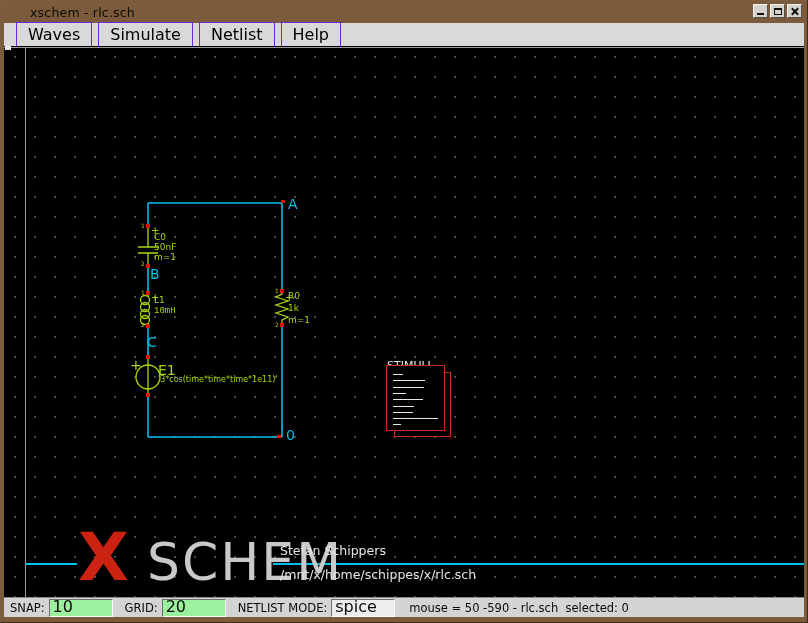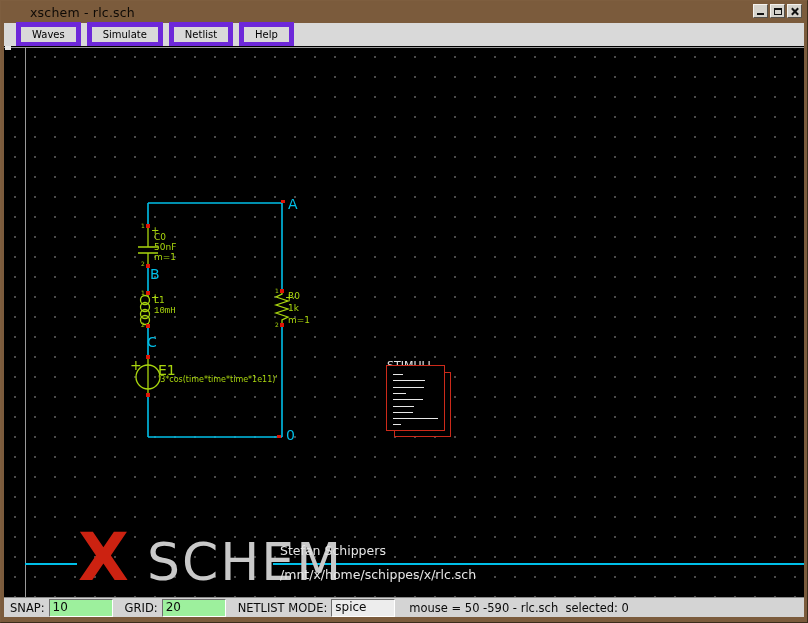--- a/index.html
+++ b/index.html
@@ -25,21 +25,21 @@
   .close-x{position:relative;width:9px;height:9px;}
   .close-x::before,.close-x::after{content:"";position:absolute;left:4px;top:0;width:2px;height:9px;background:#111;}
   .close-x::before{transform:rotate(45deg);}
   .close-x::after{transform:rotate(-45deg);}
   
   .menubar{height:23px;background:var(--menu-bg);display:flex;align-items:center;justify-content:space-between;padding:0 2px 0 6px;}
   .menu-items{display:flex;align-items:center;height:100%;}
   .menu-item{font-size:12px;color:#000;padding:3px 7px;margin:0 1px;cursor:default;}
   .menu-item.highlighted{background:var(--menu-highlight);}
   .menu-buttons{display:flex;align-items:center;height:100%;}
-  .menu-btn{font-size:10px;color:#000;background:var(--menu-bg);border:5px solid #6d28d9;
+  .menu-btn{font-size:16px;color:#000;background:var(--menu-bg);border:1px solid #6d28d9;
             padding:2px 11px;margin-left:6px;cursor:default;}
   
   .canvas{position:relative;width:800px;height:551px;background-color:var(--canvas-bg);
           background-image:radial-gradient(var(--grid-dot) 0.8px, transparent 1px);
           background-size:20px 20px;background-position:1px 1px;overflow:hidden;cursor:crosshair;}
   .axis-x{position:absolute;left:0;top:1px;width:100%;height:1px;background:var(--axis);}
   .axis-y{position:absolute;left:21px;top:1px;bottom:0;width:1px;background:var(--axis);}
   .origin-marker{position:absolute;left:1px;top:0;width:6px;height:4px;background:#e8e8e8;}
   svg.schem{position:absolute;left:0;top:0;}
   .wire{stroke:var(--wire);stroke-width:1.6;fill:none;}
@@ -54,21 +54,21 @@
   .cyan-line{position:absolute;top:517px;height:2px;background:var(--wire);}
   .logo{position:absolute;left:74px;top:486px;display:flex;align-items:baseline;}
   .logo-x{font-size:66px;font-weight:bold;color:var(--logo-red);line-height:.8;letter-spacing:-2px;}
   .logo-rest{font-size:52px;color:var(--logo-gray);letter-spacing:2px;line-height:.8;margin-left:20px;}
   .credit-author{position:absolute;left:276px;top:497px;font-size:12.5px;color:var(--white);}
   .credit-path{position:absolute;left:276px;top:521px;font-size:12.5px;color:var(--white);}
   
   .statusbar{height:20px;background:var(--status-bg);display:flex;align-items:center;
              border-top:1px solid #8a8a8a;padding:0 6px;font-size:11.5px;color:#0a0a0a;}
   .sb-label{margin-right:4px;white-space:pre;}
-  .sb-entry{display:inline-block;width:64px;height:18px;line-height:14px;padding-left:3px;font-size:12px;
+  .sb-entry{display:inline-block;width:64px;height:18px;line-height:14px;padding-left:3px;font-size:16px;
             border:1px solid;border-color:#6e6e6e #ffffff #ffffff #6e6e6e;margin-right:12px;}
   .sb-entry.green{background:var(--entry-green);}
   .sb-entry.white{background:var(--entry-white);margin-right:10px;}
   .sb-mouse{white-space:pre;margin-left:4px;}
 </style>
 </head>
 <body>
 
 <div class="window">
 

